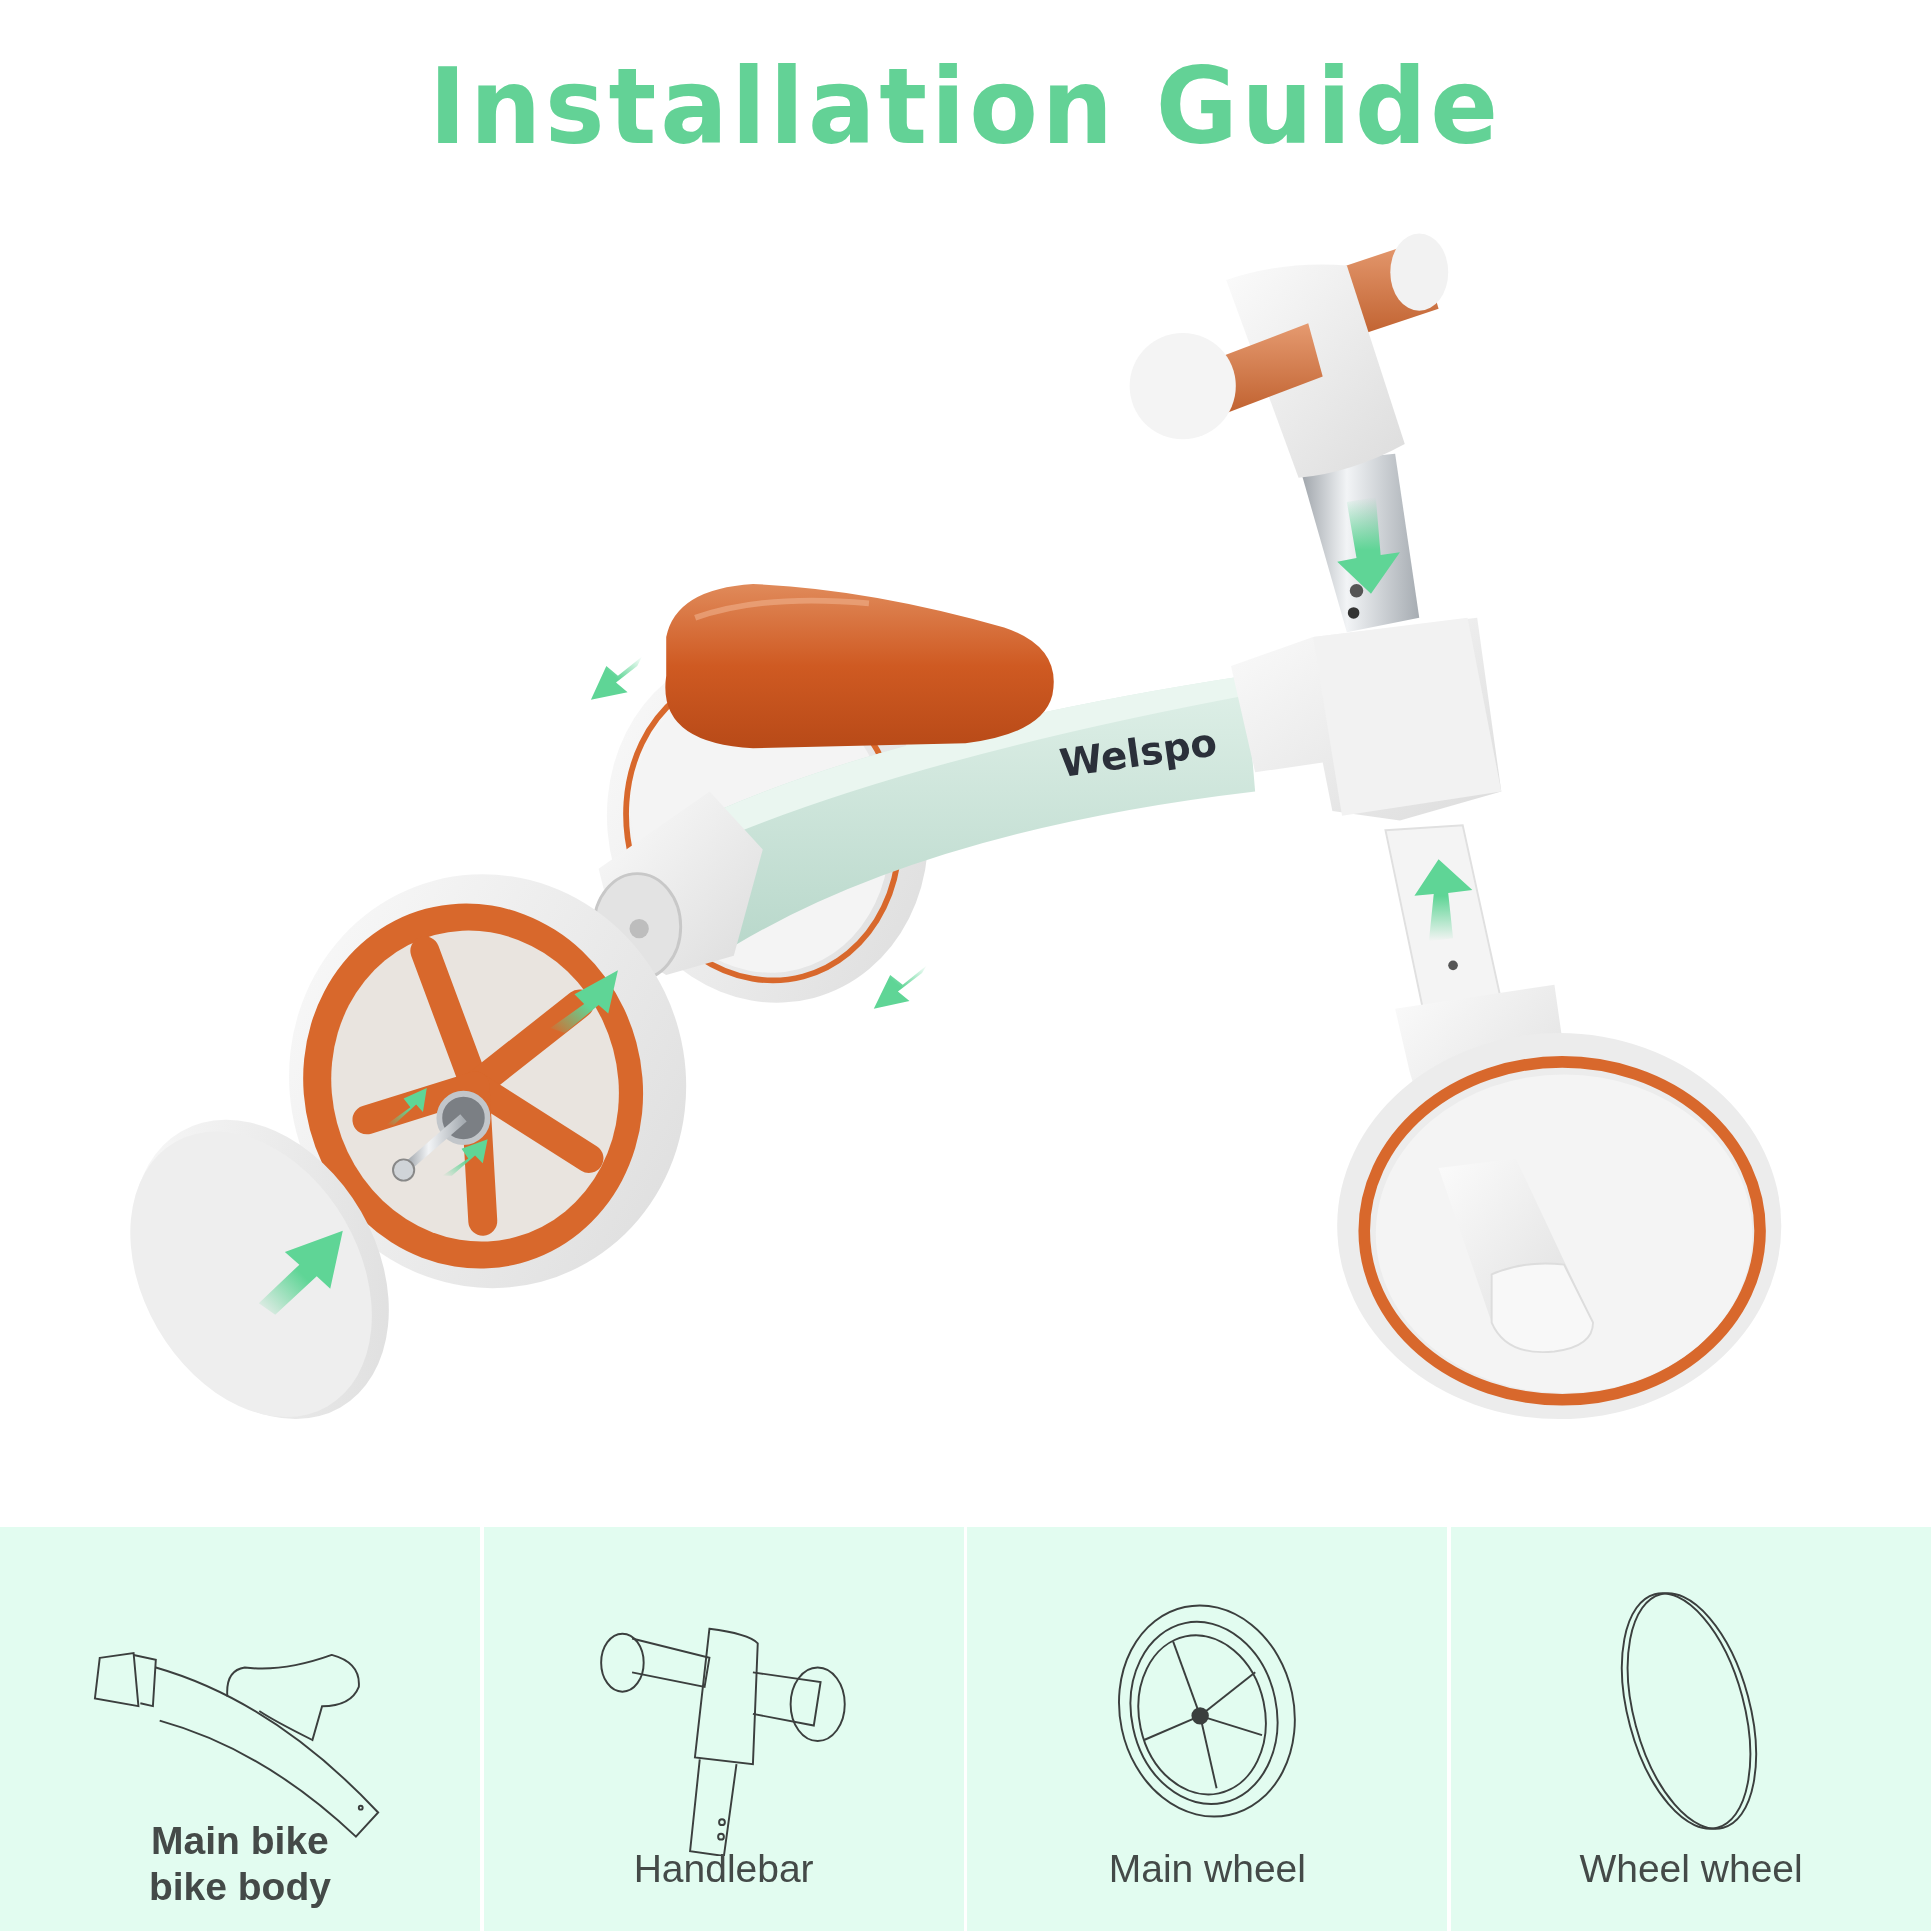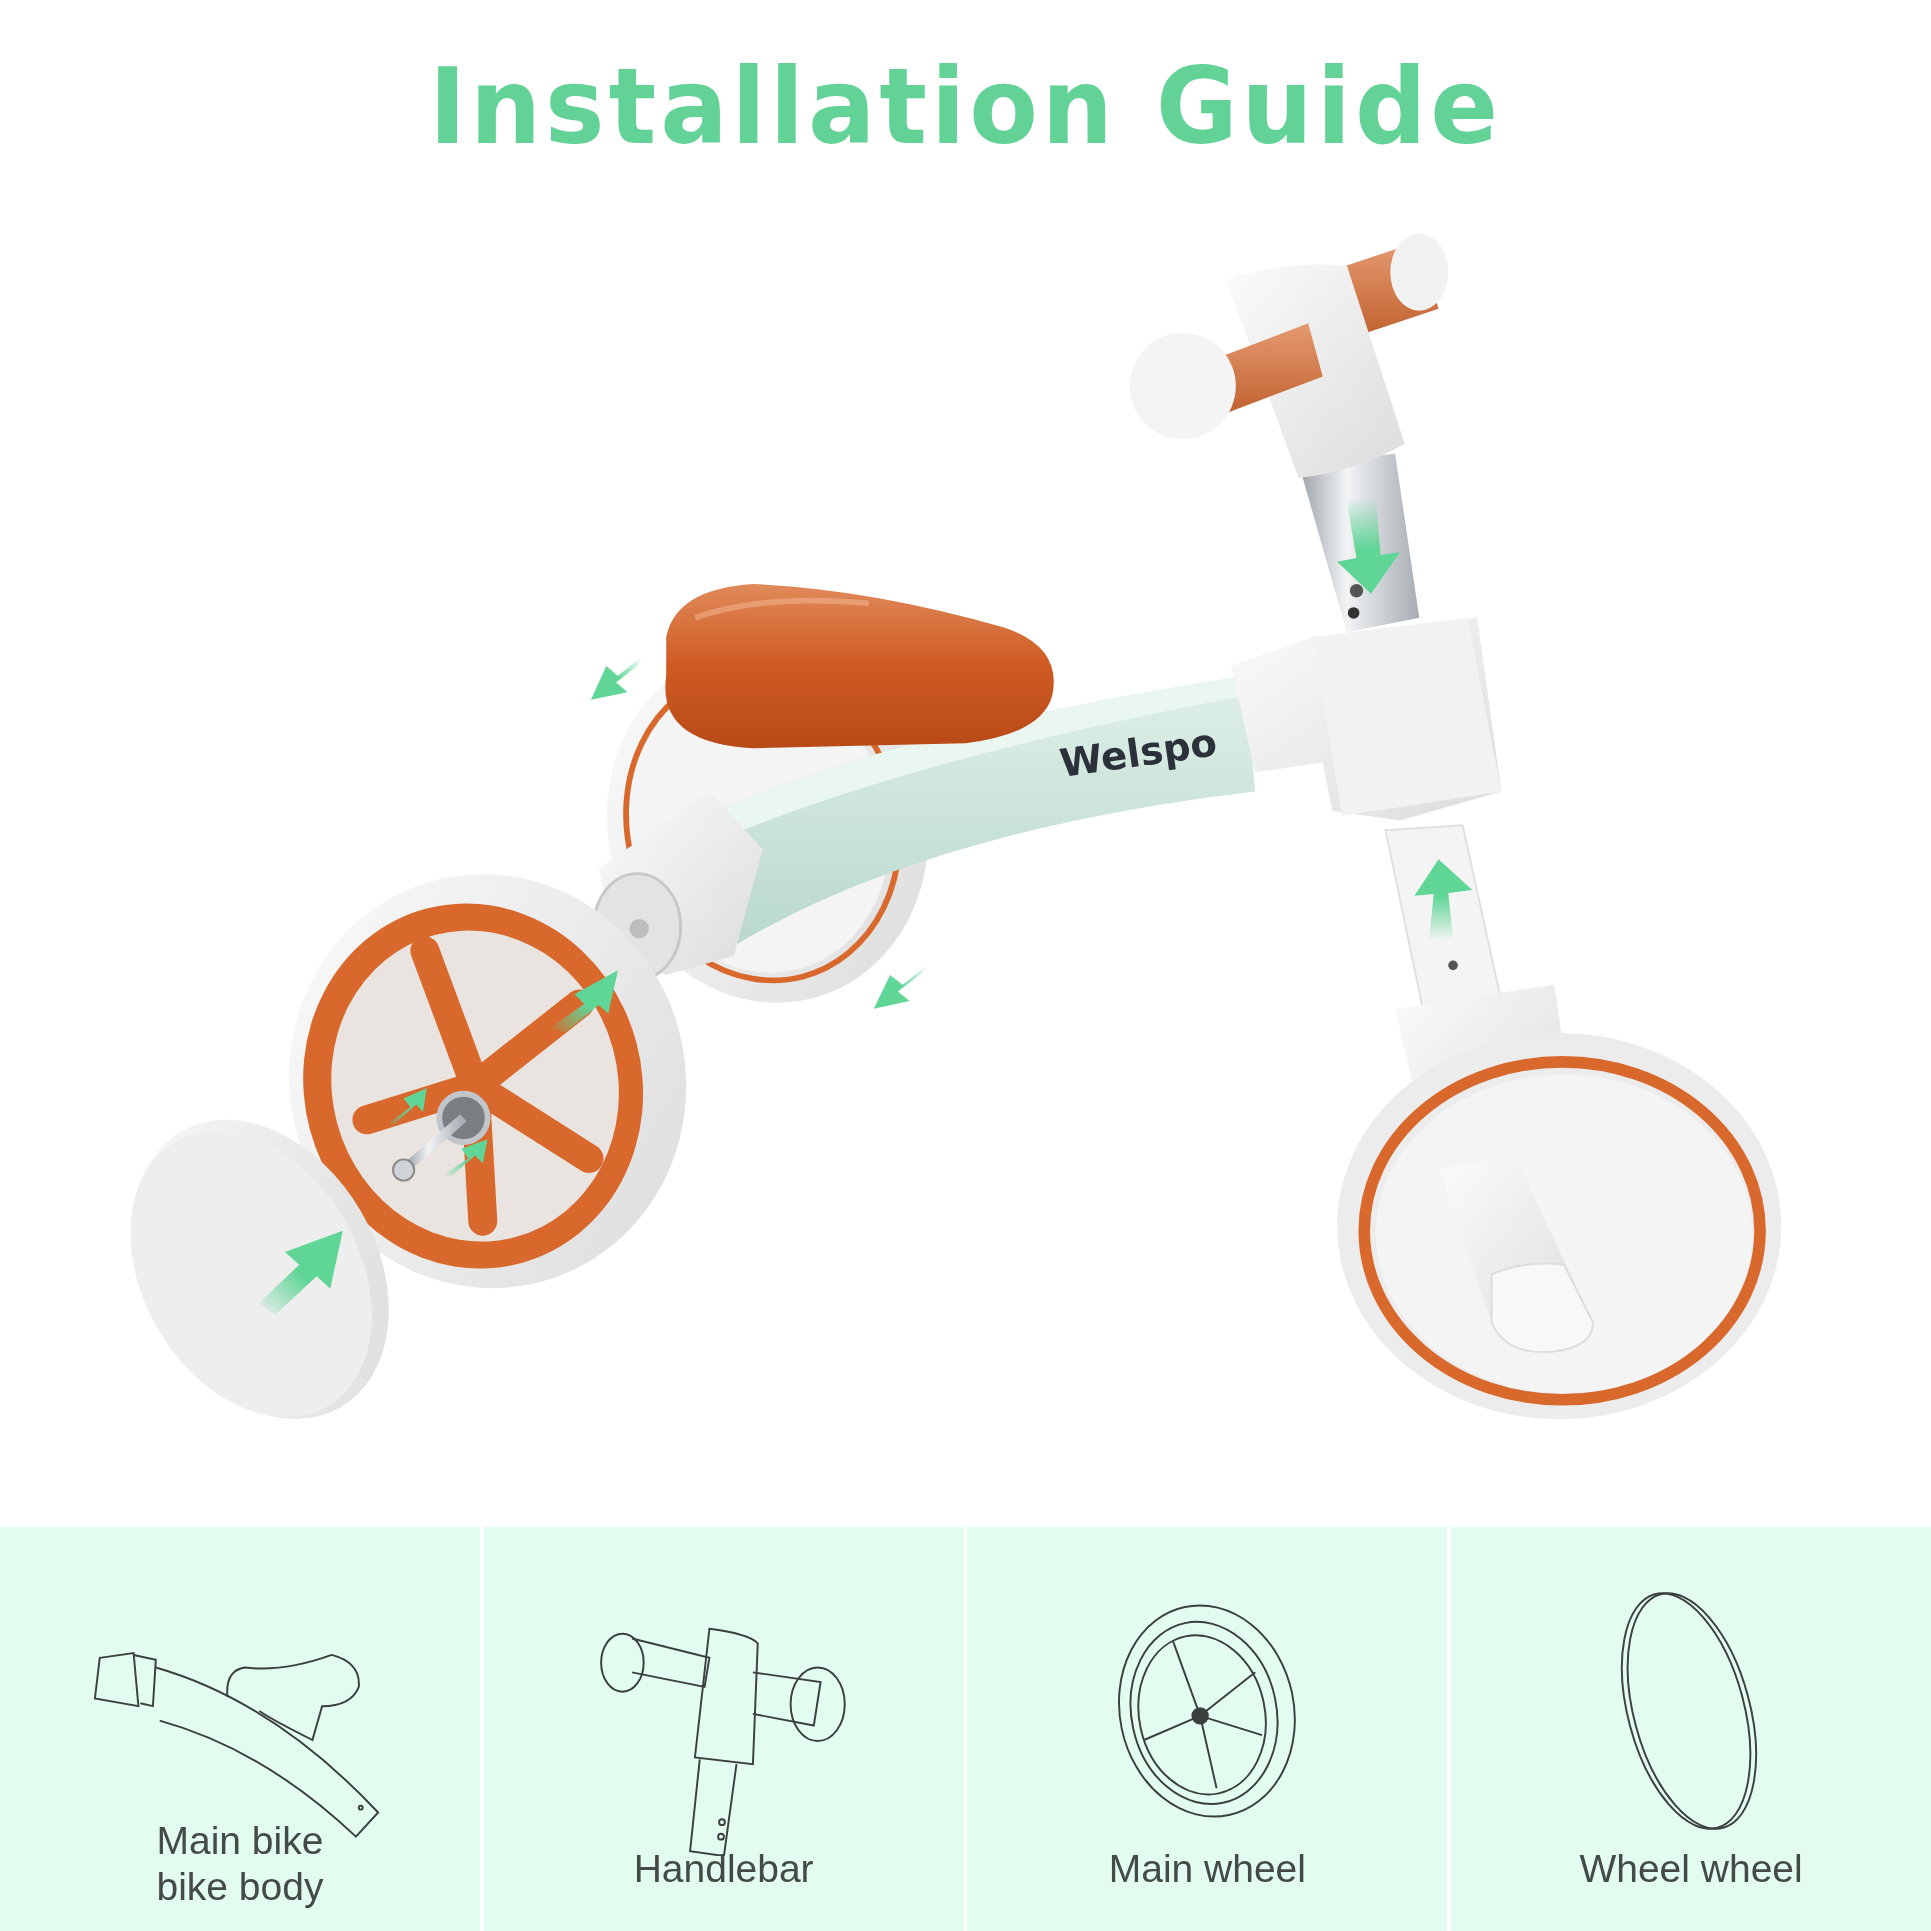--- a/index.html
+++ b/index.html
@@ -16,21 +16,21 @@
     }
     .part {
       flex: 1; background: #e2fcf0; position: relative;
       display: flex; flex-direction: column; align-items: center;
     }
     .part svg.drawing { position: absolute; top: 39px; left: 0; width: 100%; height: 290px; }
     .part .label {
       position: absolute; bottom: 39px; left: 0; width: 100%; text-align: center;
       font-size: 39px; color: #444a48; line-height: 46px;
     }
-    .part .label.two { bottom: 21px; }
+    .part .label.two { bottom: 21px; font-weight: bold; }
     .line { fill: none; stroke: #3b3f3e; stroke-width: 2; }
   </style>
 </head>
 <body>
 
 <div class="title">Installation Guide</div>
 
 <svg class="hero" viewBox="0 200 2000 1360" xmlns="http://www.w3.org/2000/svg">
   <defs>
     <linearGradient id="gArrowUR" x1="0" y1="1" x2="1" y2="0">

